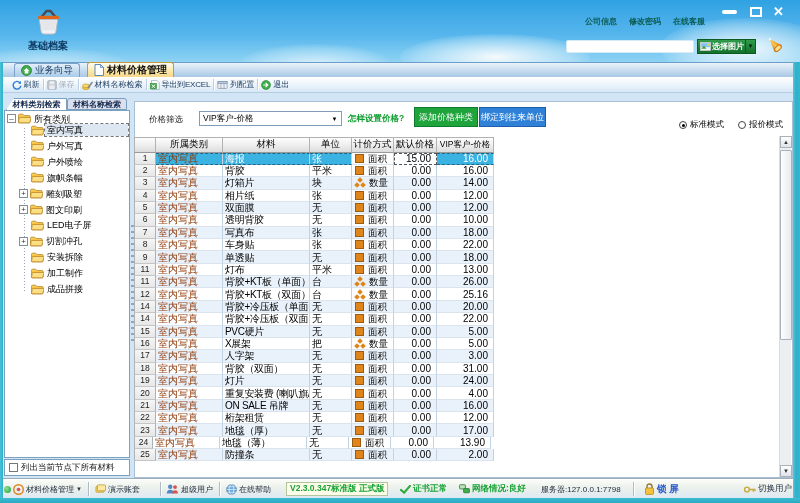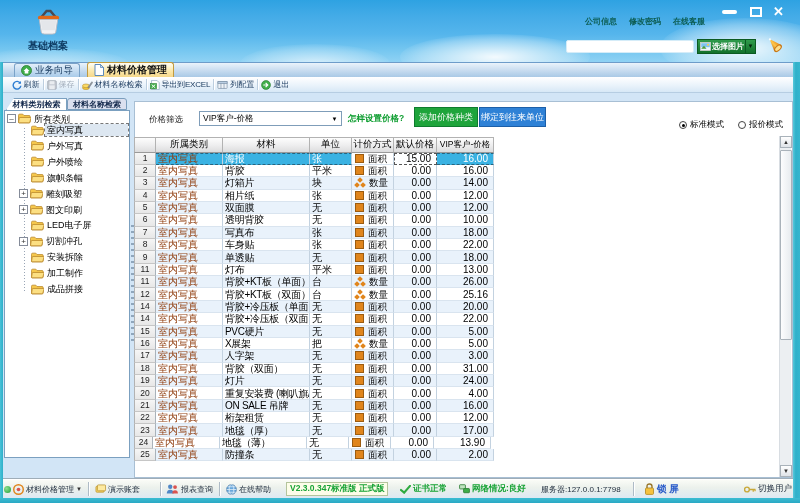--- a/index.html
+++ b/index.html
@@ -366,20 +366,24 @@
         <div class="tnode" style="left: 26px; top: 171.5px;">
           <svg class="folder" viewBox="0 0 15 12" width="13" height="11">
             <path d="M0.5 2.5 Q0.5 1 2 1 L5.5 1 L7 2.6 L13 2.6 Q14 2.6 14 3.6 L14 10 Q14 11 13 11 L1.5 11 Q0.5 11 0.5 10 Z" fill="#f7c94c" stroke="#b8862a" stroke-width="0.9"></path>
             <path d="M2.2 4.8 L14.4 4.8 Q15.3 4.8 15 5.7 L13.6 10.3 Q13.4 11 12.5 11 L1.2 11 Q0.4 11 0.7 10.1 L1.4 5.6 Q1.5 4.8 2.2 4.8 Z" fill="#fcdf82" stroke="#b8862a" stroke-width="0.9"></path>
           </svg>
           <span class="tlabel">成品拼接</span>
         </div>
       </div>
   </div>
 
+  <div id="treecheck" class="abs">
+    <span class="cbox"></span>
+    <span class="clabel">列出当前节点下所有材料</span>
+  </div>
 
   <div id="splitter" class="abs">
       <div class="grip"></div>
     </div>
 
   <div id="rightpanel" class="abs"></div>
 
   <span id="filterlabel" class="abs">价格筛选</span>
   <div id="combo" class="abs">
     <span class="cval">VIP客户-价格</span>
@@ -752,21 +756,21 @@
       <span class="slabel">演示账套</span>
     </div>
     <span class="sbsep" style="left:160px"></span>
     <div class="sbitem" style="left:166px">
       <svg width="13" height="10" viewBox="0 0 14 11">
         <circle cx="4.5" cy="3" r="2.4" fill="#4f87c7"></circle>
           <path d="M0.7 10.5 Q0.7 6.2 4.5 6.2 Q8.3 6.2 8.3 10.5 Z" fill="#4f87c7"></path>
         <circle cx="9.8" cy="3.4" r="2.1" fill="#d9534f"></circle>
           <path d="M6.7 10.5 Q6.7 6.8 9.8 6.8 Q13 6.8 13 10.5 Z" fill="#d9534f"></path>
       </svg>
-      <span class="slabel">报表查询</span>
+      <span class="slabel">超级用户</span>
     </div>
     <span class="sbsep" style="left:219px"></span>
     <div class="sbitem" style="left:226px">
       <svg width="11" height="11" viewBox="0 0 12 12">
         <circle cx="6" cy="6" r="5.3" fill="#69a8dc" stroke="#3c6f9e" stroke-width="0.8"></circle>
         <ellipse cx="6" cy="6" rx="2.5" ry="5.3" fill="none" stroke="#e8f2fa" stroke-width="0.8"></ellipse>
         <path d="M0.7 6 L11.3 6 M1.5 3 L10.5 3 M1.5 9 L10.5 9" stroke="#e8f2fa" stroke-width="0.8"></path>
       </svg>
       <span class="slabel">在线帮助</span>
     </div>

